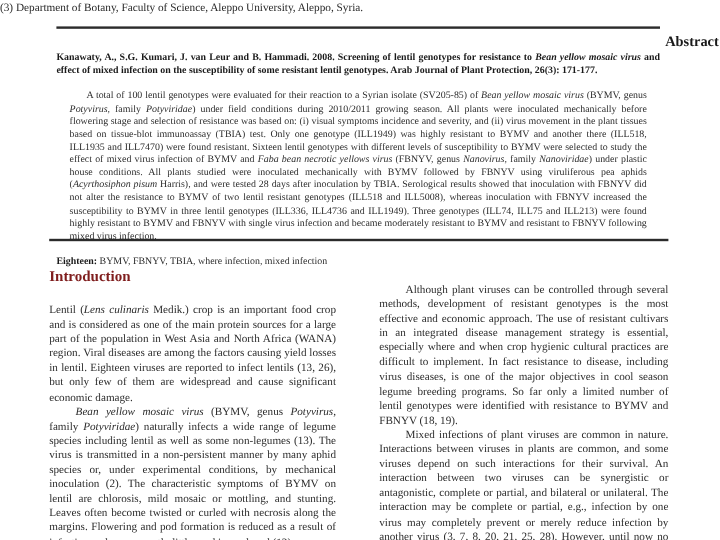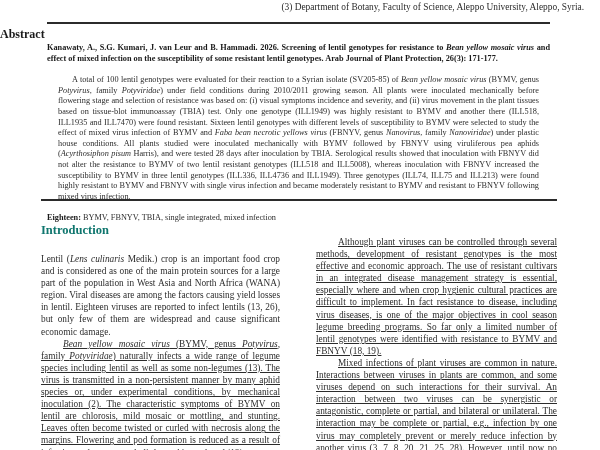--- a/index.html
+++ b/index.html
@@ -3,65 +3,65 @@
   <meta charset="utf-8">
   <style>
     html, body { margin: 0; padding: 0; background: #ffffff; }
     body {
       width: 600px; height: 450px; overflow: hidden; position: relative;
       font-family: "Liberation Serif", "DejaVu Serif", serif;
       color: #1f1f1f;
     }
     .affil {
       position: absolute; top: 2px; left: 0; width: 584px;
-      text-align: right; font-size: 9.4px; color: #2a2a2a;
+      text-align: left; font-size: 9.4px; color: #2a2a2a;
     }
     .rule {
       position: absolute; left: 47px; width: 503px; height: 2px; background: #2b2b2b;
     }
     .rule.top { top: 22px; }
     .rule.bottom { top: 199px; left: 41px; width: 516px; }
     .abs-title {
-      position: absolute; top: 27px; left: 0; width: 599px; text-align: left;
+      position: absolute; top: 27px; left: 0; width: 599px; text-align: right;
       font-weight: bold; font-size: 12px; color: #1a1a1a;
     }
     .abstract {
       position: absolute; top: 43px; left: 47px; width: 503px;
       font-size: 8.25px; line-height: 10.6px; text-align: justify; color: #2c2c2c;
     }
     .abstract .citation { font-weight: bold; color: #1a1a1a; }
     .abstract p { margin: 11px; text-indent: 14px; }
     .abstract .kw { margin: 0; text-indent: 0; }
     .abstract .kw b { color: #1a1a1a; }
     .intro-h {
       position: absolute; top: 223px; left: 41px;
-      font-weight: bold; font-size: 12.5px; color: #0f766e;
+      font-weight: bold; font-size: 12.5px; color: #7f1d1d;
     }
     .col {
       position: absolute; font-size: 9.3px; line-height: 12.1px;
       text-align: justify; color: #2c2c2c;
     }
     .col p { margin: 0; }
-    .col .ind { text-indent: 22px; text-decoration: underline; }
+    .col .ind { text-indent: 22px; }
     .col-left { top: 253px; left: 41px; width: 239px; }
     .col-right { top: 236px; left: 316px; width: 241px; }
   </style>
 </head>
 <body>
 
 <div class="affil">(3) Department of Botany, Faculty of Science, Aleppo University, Aleppo, Syria.</div>
 
 <div class="rule top"></div>
 
 <div class="abs-title">Abstract</div>
 
 <div class="abstract">
-  <p class="kw"><span class="citation"><span>Kanawaty, A., S.G. Kumari, J. van Leur and B. Hammadi. 2026. Screening of lentil genotypes for resistance to </span><i>Bean yellow mosaic virus</i><span> and effect of mixed infection on the susceptibility of some resistant lentil genotypes. Arab Journal of Plant Protection, 26(3): 171-177.</span></span></p>
+  <p class="kw"><span class="citation"><span>Kanawaty, A., S.G. Kumari, J. van Leur and B. Hammadi. 2008. Screening of lentil genotypes for resistance to </span><i>Bean yellow mosaic virus</i><span> and effect of mixed infection on the susceptibility of some resistant lentil genotypes. Arab Journal of Plant Protection, 26(3): 171-177.</span></span></p>
   <p><span>A total of 100 lentil genotypes were evaluated for their reaction to a Syrian isolate (SV205-85) of </span><i>Bean yellow mosaic virus</i><span> (BYMV, genus </span><i>Potyvirus</i><span>, family </span><i>Potyviridae</i><span>) under field conditions during 2010/2011 growing season. All plants were inoculated mechanically before flowering stage and selection of resistance was based on: (i) visual symptoms incidence and severity, and (ii) virus movement in the plant tissues based on tissue-blot immunoassay (TBIA) test. Only one genotype (ILL1949) was highly resistant to BYMV and another there (ILL518, ILL1935 and ILL7470) were found resistant. Sixteen lentil genotypes with different levels of susceptibility to BYMV were selected to study the effect of mixed virus infection of BYMV and </span><i>Faba bean necrotic yellows virus</i><span> (FBNYV, genus </span><i>Nanovirus</i><span>, family </span><i>Nanoviridae</i><span>) under plastic house conditions. All plants studied were inoculated mechanically with BYMV followed by FBNYV using viruliferous pea aphids (</span><i>Acyrthosiphon pisum</i><span> Harris), and were tested 28 days after inoculation by TBIA. Serological results showed that inoculation with FBNYV did not alter the resistance to BYMV of two lentil resistant genotypes (ILL518 and ILL5008), whereas inoculation with FBNYV increased the susceptibility to BYMV in three lentil genotypes (ILL336, ILL4736 and ILL1949). Three genotypes (ILL74, ILL75 and ILL213) were found highly resistant to BYMV and FBNYV with single virus infection and became moderately resistant to BYMV and resistant to FBNYV following mixed virus infection.</span></p>
-  <p class="kw"><b>Eighteen:</b><span> BYMV, FBNYV, TBIA, single integrated, mixed infection</span></p>
+  <p class="kw"><b>Eighteen:</b><span> BYMV, FBNYV, TBIA, where infection, mixed infection</span></p>
 </div>
 
 <div class="rule bottom"></div>
 
 <div class="intro-h">Introduction</div>
 
 <div class="col col-left">
   <p><span>Lentil (</span><i>Lens culinaris</i><span> Medik.) crop is an important food crop and is considered as one of the main protein sources for a large part of the population in West Asia and North Africa (WANA) region. Viral diseases are among the factors causing yield losses in lentil. Eighteen viruses are reported to infect lentils (13, 26), but only few of them are widespread and cause significant economic damage.</span></p>
   <p class="ind"><i>Bean yellow mosaic virus</i><span> (BYMV, genus </span><i>Potyvirus</i><span>, family </span><i>Potyviridae</i><span>) naturally infects a wide range of legume species including lentil as well as some non-legumes (13). The virus is transmitted in a non-persistent manner by many aphid species or, under experimental conditions, by mechanical inoculation (2). The characteristic symptoms of BYMV on lentil are chlorosis, mild mosaic or mottling, and stunting. Leaves often become twisted or curled with necrosis along the margins. Flowering and pod formation is reduced as a result of infection and consequently little seed is produced (12).</span></p>
 </div>

